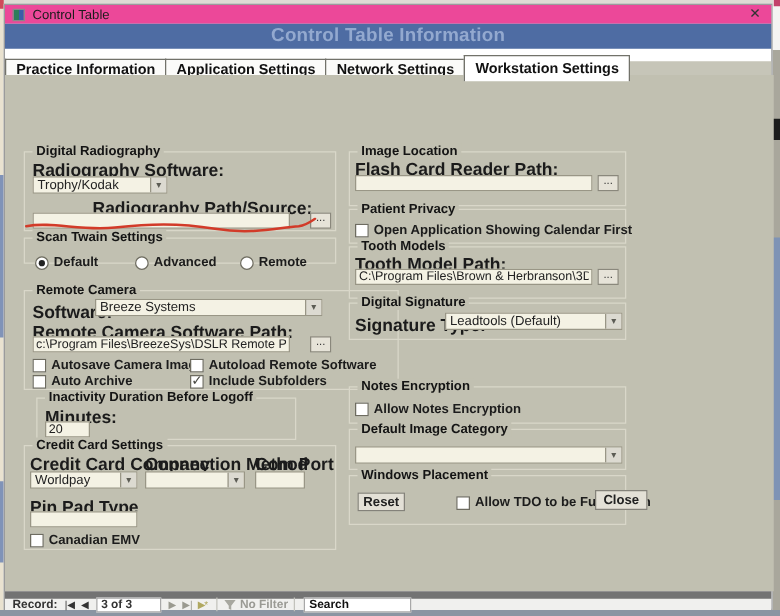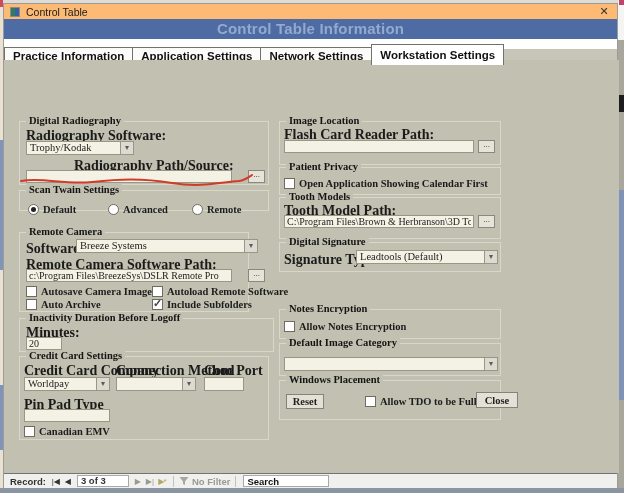--- a/index.html
+++ b/index.html
@@ -6,52 +6,52 @@
   body{
     width:624px;height:493px;position:relative;overflow:hidden;
     font-family:"Liberation Sans","DejaVu Sans",sans-serif;
     background:#8b95a2;
     -webkit-font-smoothing:antialiased;
   }
   
   .strip{position:absolute;}
   
   .dialog{position:absolute;left:3px;top:3px;width:615px;height:485px;background:#fff;border:1px solid #9b9b9b;box-sizing:border-box;}
-  .titlebar{position:absolute;left:0;top:0;width:100%;height:15px;background:#fdba74;display:flex;align-items:center;}
+  .titlebar{position:absolute;left:0;top:0;width:100%;height:15px;background:#ec4899;display:flex;align-items:center;}
   .title-icon{width:10px;height:10px;margin-left:6px;margin-right:6px;border:1px solid #8a8a8a;box-sizing:border-box;background:linear-gradient(90deg,#2e7d5b 0 50%,#3b5ea8 50% 100%);}
   .title-text{font-size:10.5px;color:#1c1c1c;}
   .close-btn{position:absolute;right:5px;top:0px;width:16px;height:14px;text-align:center;font-size:11px;line-height:14px;color:#333;cursor:pointer;}
   .bluebar{position:absolute;left:0;top:15px;width:100%;height:20px;background:#4e6ca3;text-align:center;}
   .bluebar span{font-size:15px;font-weight:700;color:#93a9cf;line-height:20px;letter-spacing:.2px;}
   
   .tabrow{position:absolute;left:0;top:45px;width:100%;height:21px;background:#c6c5b8;display:flex;align-items:flex-end;border-bottom:5px solid #a21caf;box-sizing:border-box;}
   .tab{height:17px;background:#fbfbf9;border:1px solid #72726a;border-bottom:none;margin-right:-1px;padding:0 8px;font-size:11.5px;font-weight:700;color:#111;line-height:17px;white-space:nowrap;}
   .tab.active{height:20px;line-height:20px;background:#ffffff;position:relative;z-index:2;}
   .tabfill{flex:1;height:100%;}
   
-  .form{position:absolute;left:0;top:56px;width:615px;height:413px;background:#c1c0b1;font-family:Liberation Serif, serif;}
+  .form{position:absolute;left:0;top:56px;width:615px;height:413px;background:#c1c0b1;}
   .group{position:absolute;border:1px solid #d9d7c9;box-sizing:border-box;}
   .gtitle{position:absolute;top:-7px;left:6px;background:#c1c0b1;padding:0 3px;font-size:10.5px;font-weight:700;color:#141414;white-space:nowrap;}
   .lbl{position:absolute;font-size:14px;font-weight:600;color:#1b1b1b;white-space:nowrap;}
   .field{position:absolute;height:13px;background:#f4f2e4;border:1px solid #999686;box-sizing:border-box;font-size:10px;padding:0 2px;color:#222;font-family:inherit;overflow:hidden;white-space:nowrap;}
   input.field{outline:none;}
   .combo{position:absolute;height:14px;background:#f4f2e4;border:1px solid #999686;box-sizing:border-box;font-size:10.5px;color:#222;padding-left:3px;line-height:12px;white-space:nowrap;overflow:hidden;}
   .combo .arrowbox{position:absolute;right:-1px;top:-1px;height:14px;width:14px;background:#dcdad1;border:1px solid #999686;box-sizing:border-box;color:#5c5c54;font-size:8px;text-align:center;line-height:12px;}
   .browse{position:absolute;width:17px;height:13px;background:#e6e3d8;border:1px solid #8a887c;box-sizing:border-box;font-size:9px;line-height:7px;text-align:center;color:#333;cursor:pointer;}
   .check{position:absolute;display:flex;align-items:center;gap:4px;font-size:10.5px;font-weight:600;color:#1c1c1c;white-space:nowrap;}
   .check .box{width:11px;height:11px;background:#fff;border:1px solid #6e6c60;box-sizing:border-box;position:relative;flex:0 0 auto;}
   .check .box span{display:none;position:absolute;left:0px;top:-3px;font-size:11px;color:#4a4a44;}
   .check.on .box span{display:inline;}
   .radio{position:absolute;display:flex;align-items:center;gap:4px;font-size:10.5px;font-weight:600;color:#1c1c1c;white-space:nowrap;}
   .radio .dot{width:11px;height:11px;border-radius:50%;background:#fff;border:1px solid #6e6c60;box-sizing:border-box;position:relative;flex:0 0 auto;}
   .radio.on .dot::after{content:"";position:absolute;left:2px;top:2px;width:5px;height:5px;border-radius:50%;background:#222;}
   .pushbtn{position:absolute;background:#e3e0d6;border:1px solid #84827a;box-sizing:border-box;text-align:center;font-size:10.5px;font-weight:600;color:#222;cursor:pointer;}
   .squiggle{position:absolute;left:13px;top:114px;width:240px;height:16px;pointer-events:none;}
   
-  .recnav{position:absolute;left:0;top:469px;width:100%;height:15px;background:#f0f0ee;border-top:1px solid #737373;box-sizing:border-box;display:flex;align-items:center;font-size:9.5px;color:#333;}
+  .recnav{position:absolute;left:0;top:469px;width:100%;height:15px;background:#f0f0ee;border-top:6px solid #737373;box-sizing:border-box;display:flex;align-items:center;font-size:9.5px;color:#333;}
   .recnav .rlabel{margin-left:6px;margin-right:4px;font-weight:600;}
   .navbtn{width:12px;text-align:center;font-size:8px;color:#333;cursor:pointer;line-height:13px;}
   .navbtn.dim{color:#9a9a90;}
   .navbtn.new{color:#b0a860;letter-spacing:-1px;}
   .recbox{width:52px;height:12px;background:#fff;border:1px solid #a8a8a8;box-sizing:border-box;font-size:9.5px;font-weight:700;padding-left:3px;line-height:10px;margin:0 3px;}
   .vsep{width:1px;height:11px;background:#c2c2bc;margin:0 5px;}
   .nofilter{display:flex;align-items:center;gap:3px;color:#9a9a94;font-weight:600;}
   .searchbox{width:86px;height:12px;background:#fff;border:1px solid #a8a8a8;box-sizing:border-box;font-size:9.5px;font-weight:700;padding-left:3px;color:#111;font-family:inherit;outline:none;margin-left:2px;}
 </style>
 </head>
@@ -116,21 +116,21 @@
       <div class="radio" style="left:88px;top:13px;">
         <span class="dot"></span>
         <span>Advanced</span>
       </div>
       <div class="radio" style="left:172px;top:13px;">
         <span class="dot"></span>
         <span>Remote</span>
       </div>
     </div>
 
-    <div class="group" style="left:15px;top:172px;width:230px;height:80px;">
+    <div class="group" style="left:15px;top:172px;width:300px;height:80px;">
       <span class="gtitle">Remote Camera</span>
       <span class="lbl" style="left:6px;top:8px;">Software:</span>
       <div class="combo" style="left:56px;top:6px;width:182px;">
         <span>Breeze Systems</span>
         <span class="arrowbox">▾</span>
       </div>
       <span class="lbl" style="left:6px;top:24px;">Remote Camera Software Path:</span>
       <input class="field" style="left: 6px; top: 36px; width: 206px;" value="c:\Program Files\BreezeSys\DSLR Remote Pro">
       <div class="browse" style="left:228px;top:36px;">...</div>
       <div class="check" style="left:6px;top:53px;">
@@ -146,21 +146,21 @@
         <span>Auto Archive</span>
       </div>
       <div class="check on" style="left:132px;top:66px;">
         <span class="box">
             <span>✓</span>
           </span>
         <span>Include Subfolders</span>
       </div>
     </div>
 
-    <div class="group" style="left:15px;top:258px;width:255px;height:34px;">
+    <div class="group" style="left:25px;top:258px;width:208px;height:34px;">
       <span class="gtitle">Inactivity Duration Before Logoff</span>
       <span class="lbl" style="left:6px;top:6px;">Minutes:</span>
       <input class="field" style="left: 6px; top: 18px; width: 36px;" value="20">
     </div>
 
     <div class="group" style="left:15px;top:296px;width:250px;height:84px;">
       <span class="gtitle">Credit Card Settings</span>
       <span class="lbl" style="left:4px;top:6px;">Credit Card Company</span>
       <span class="lbl" style="left:96px;top:6px;">Connection Method</span>
       <span class="lbl" style="left:184px;top:6px;">Com Port</span>

